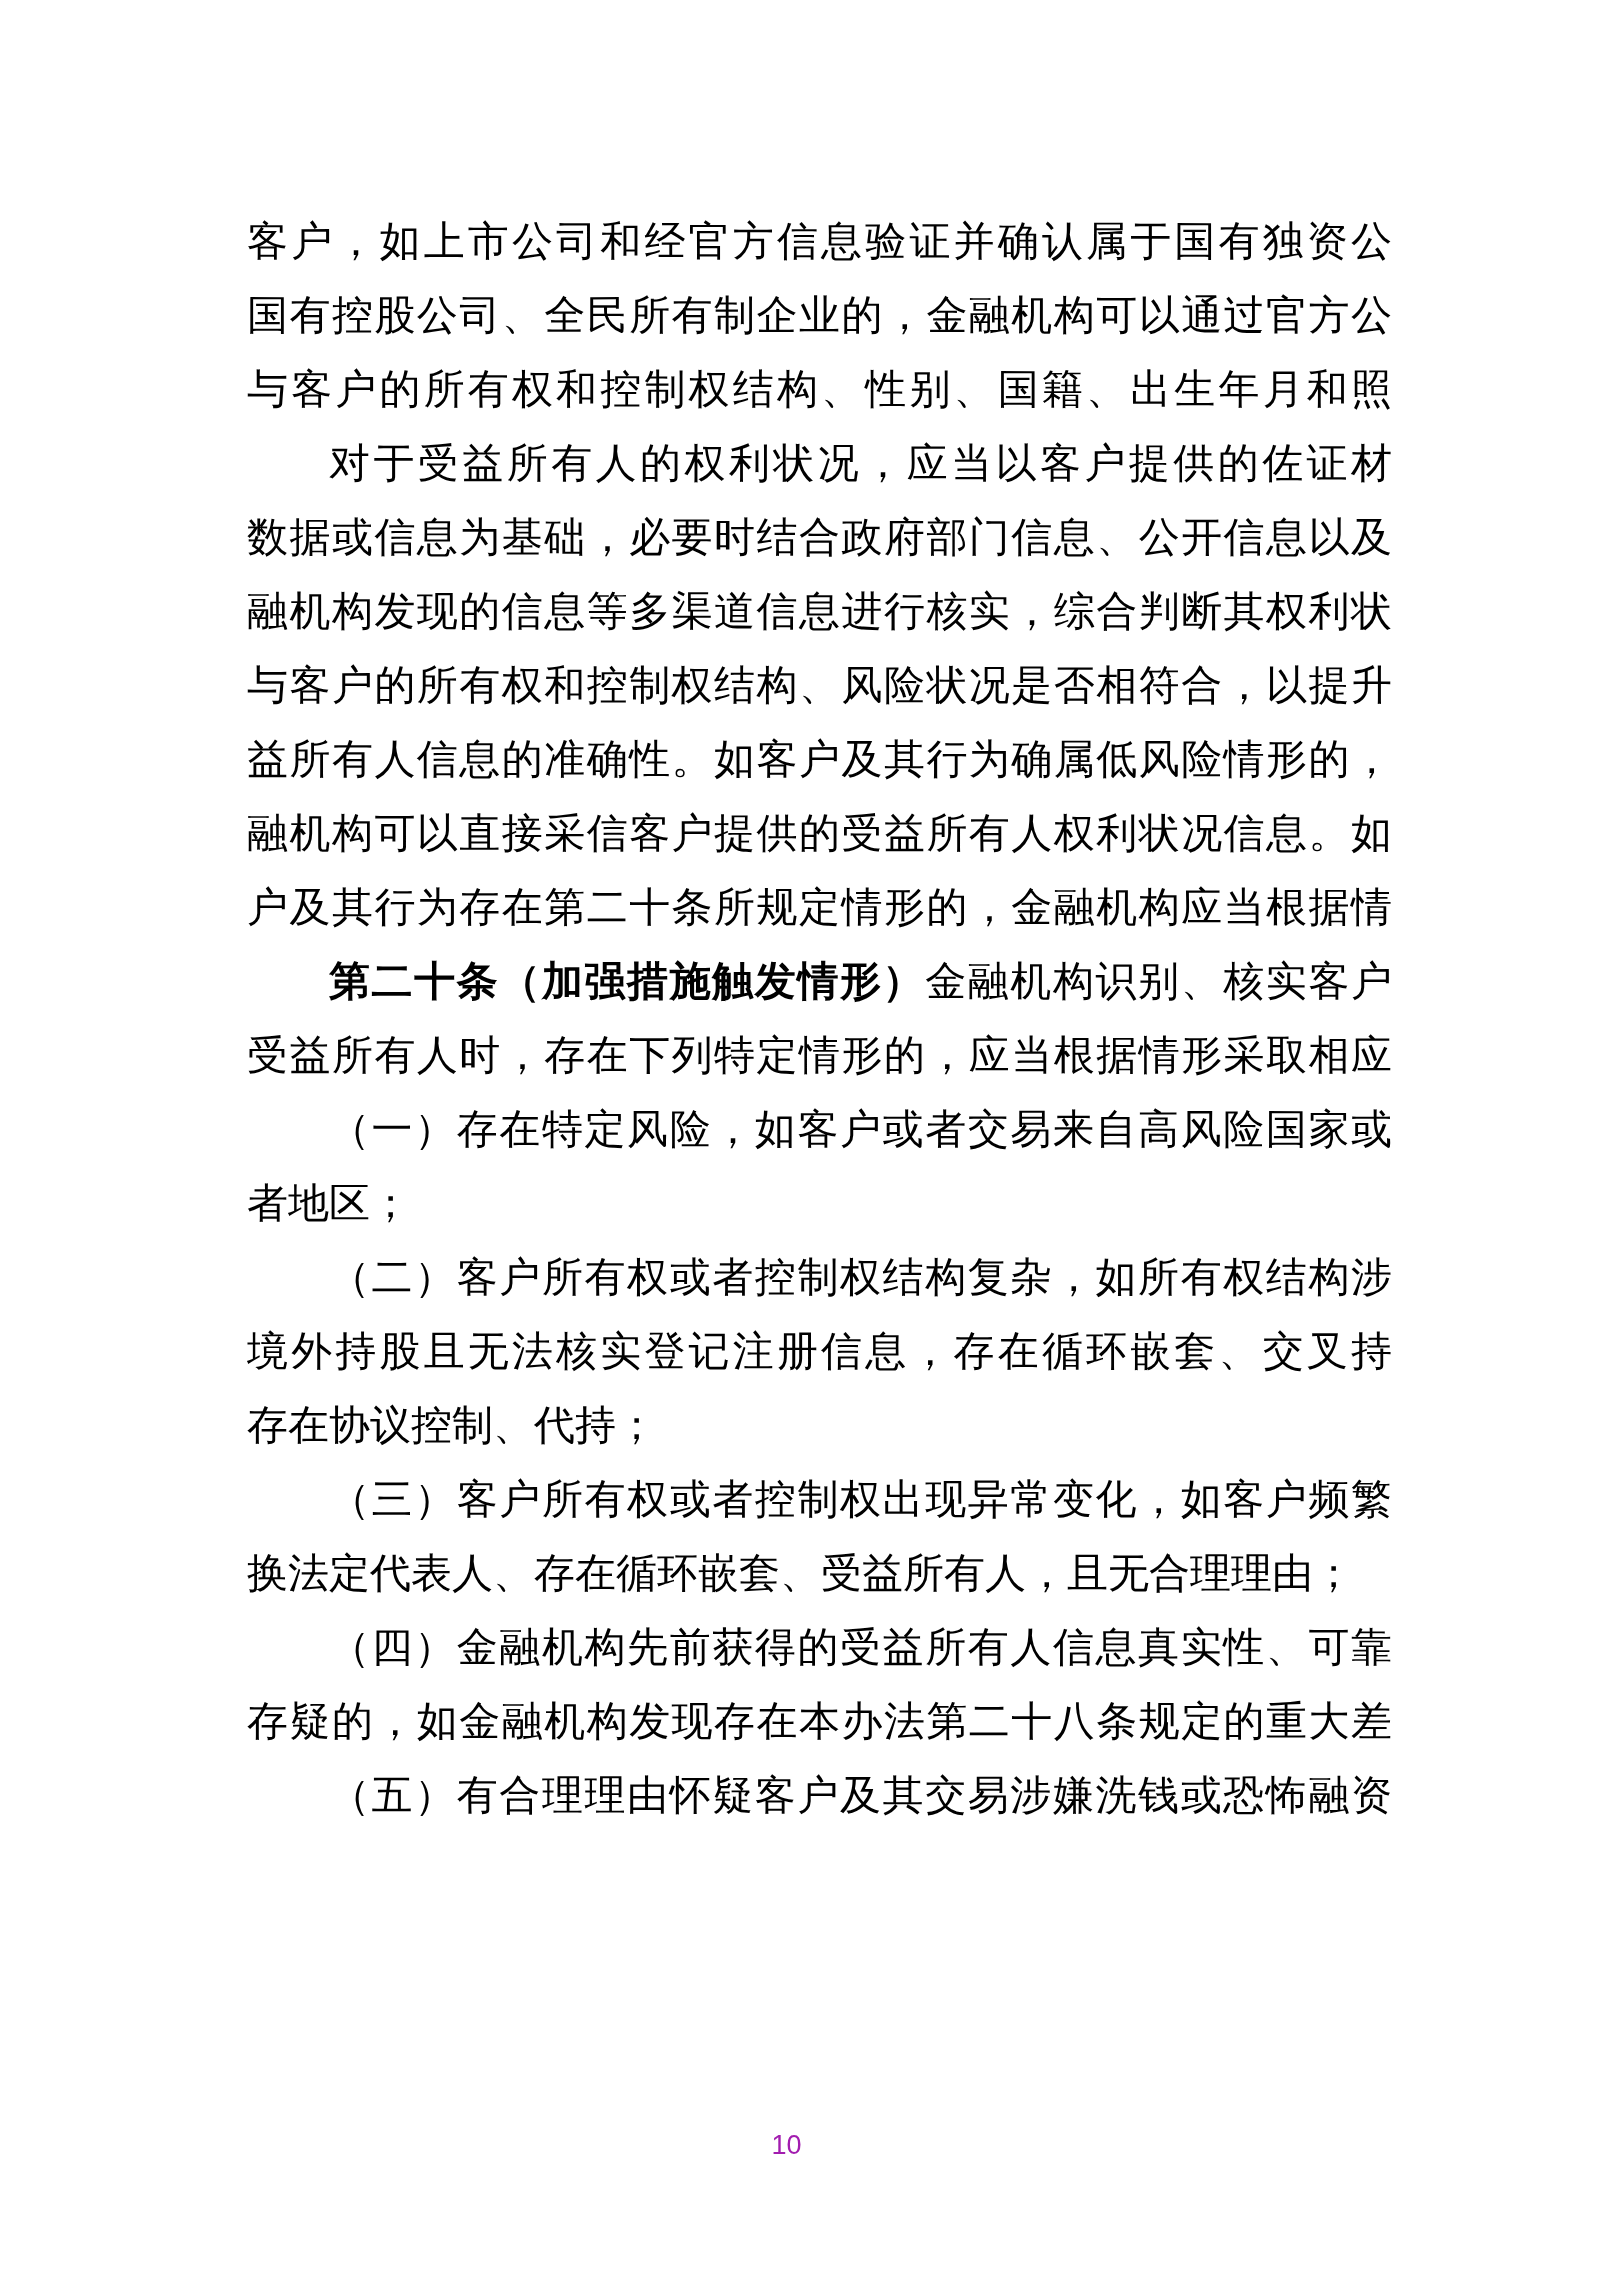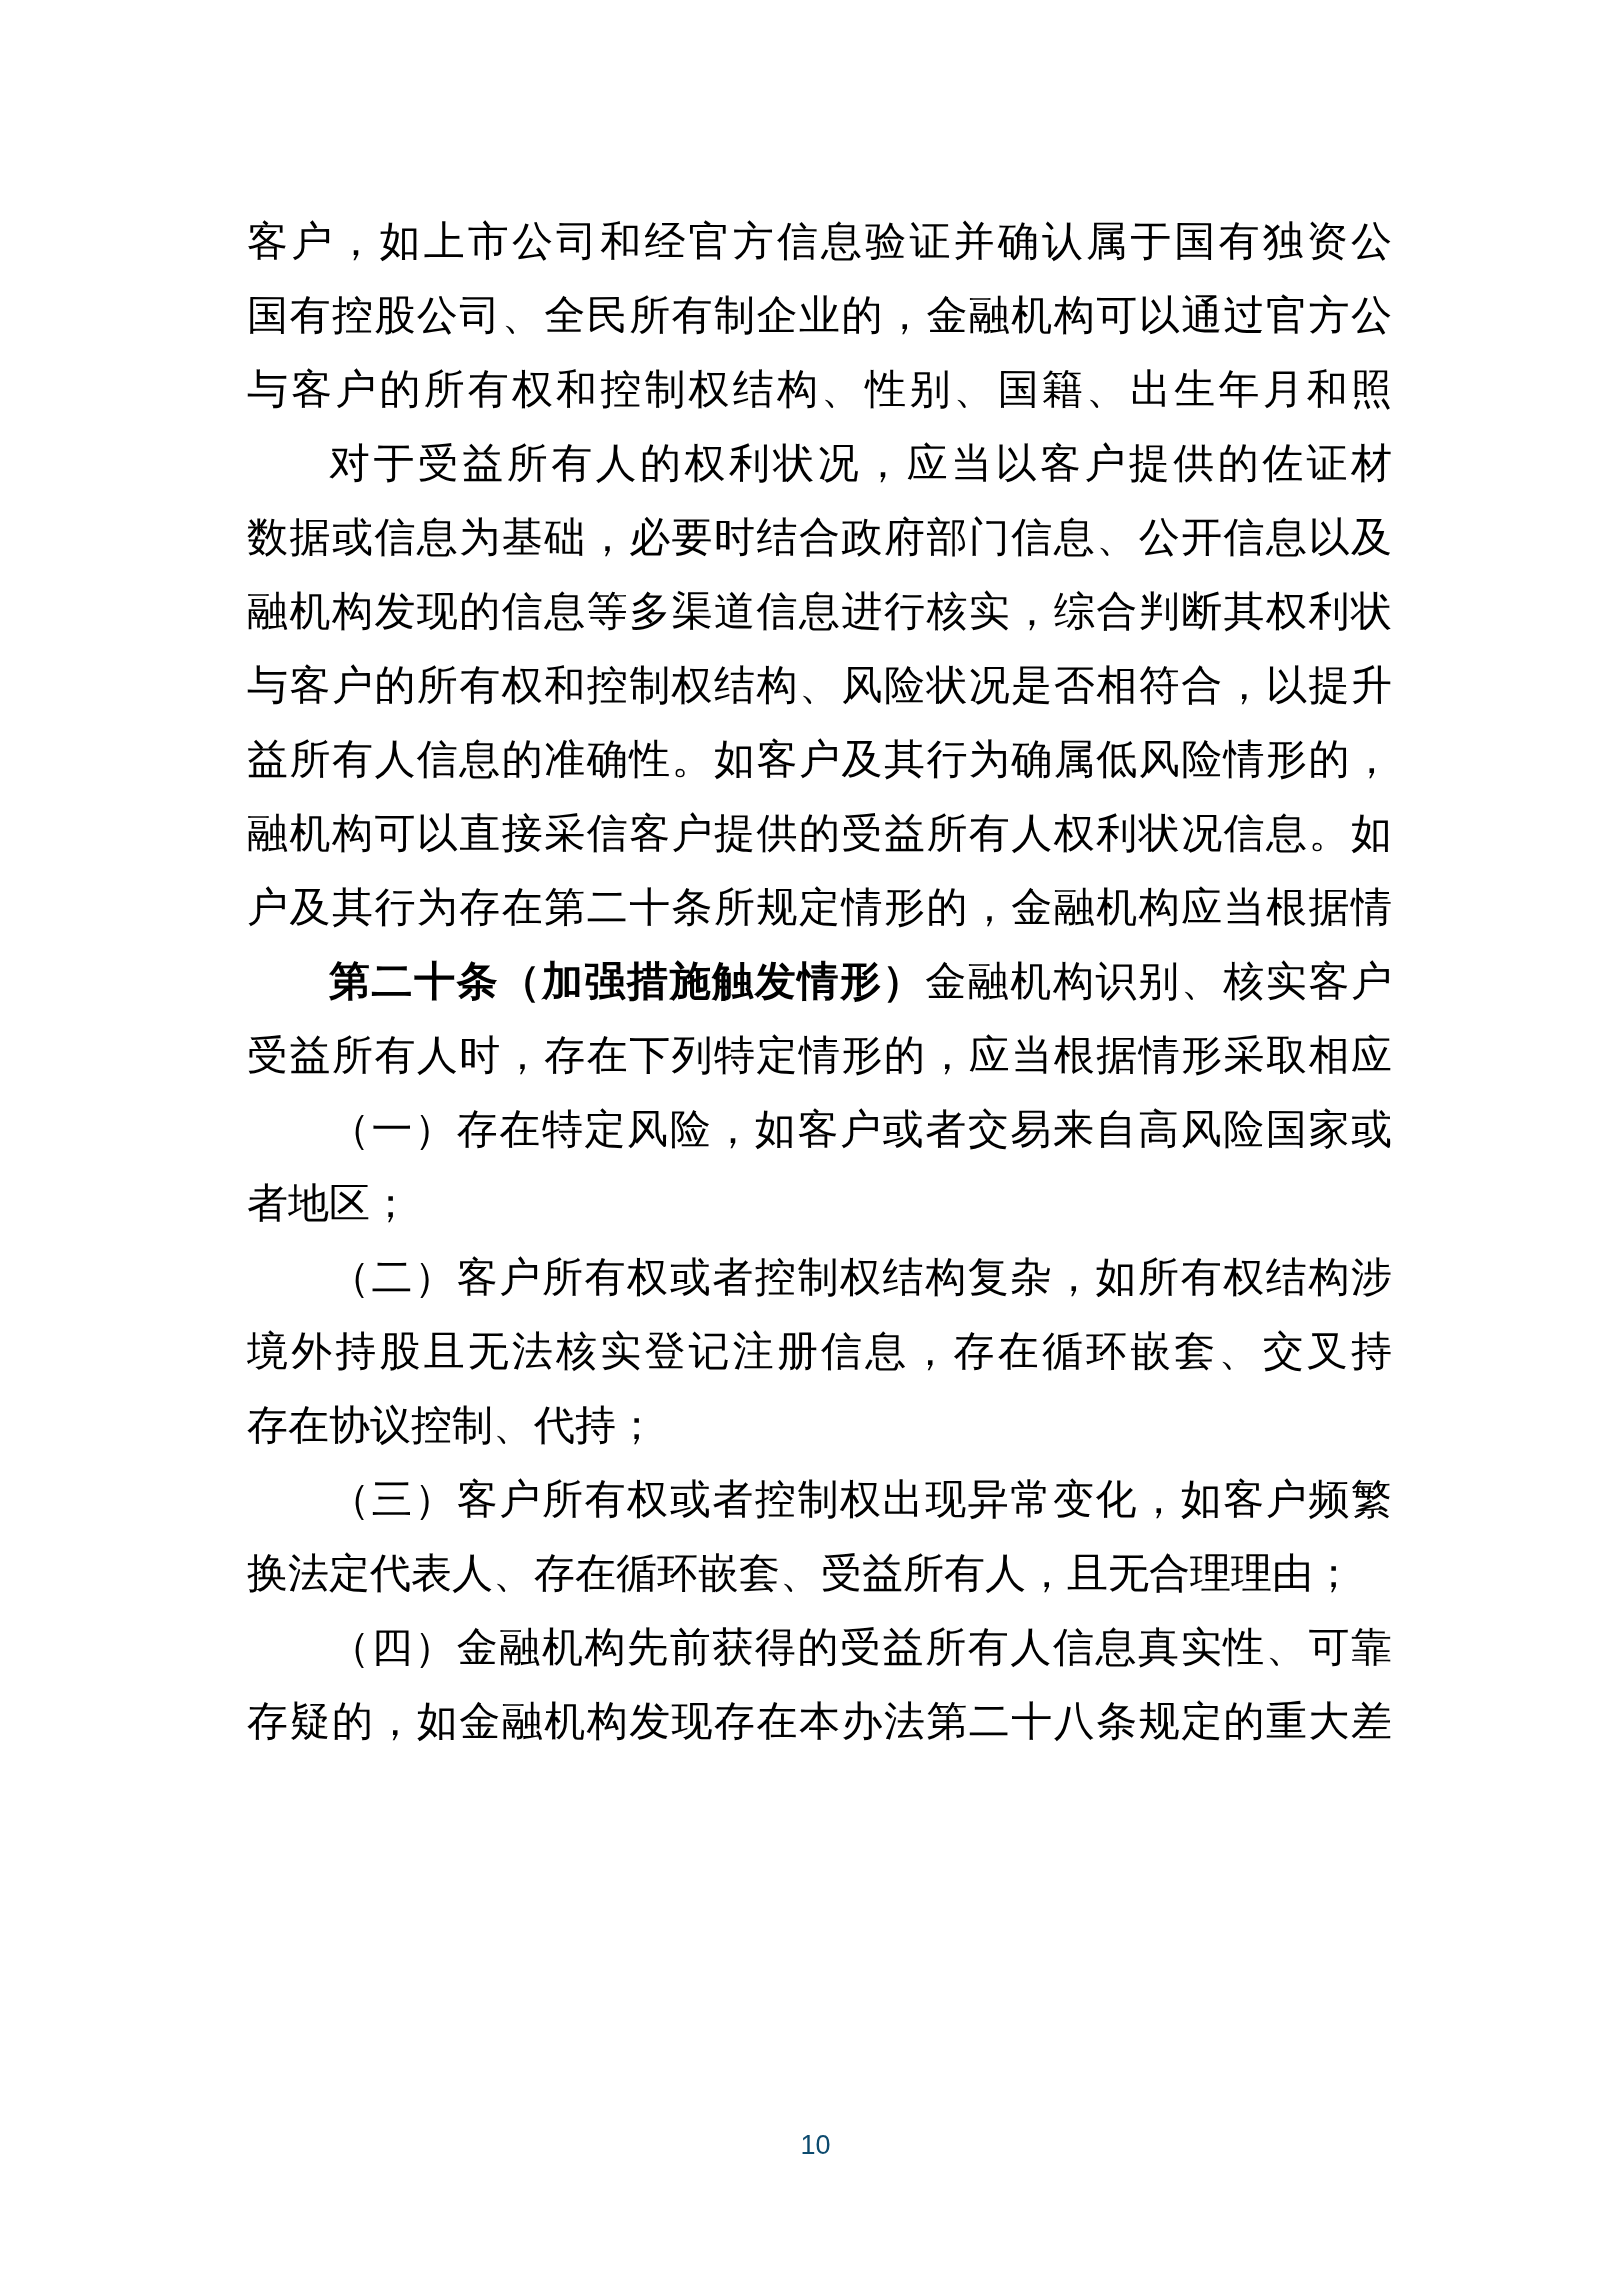--- a/index.html
+++ b/index.html
@@ -43,22 +43,21 @@
   }
   .pagenum {
     position: absolute;
     top: 2131px;
     left: 0;
     width: 1573px;
     text-align: center;
     font-family: "Liberation Sans", "DejaVu Sans", sans-serif;
     font-size: 27px;
     line-height: 29px;
-    color: #0c4a6e;
-    padding-left: 29px;
+    color: #a21caf;
   }
 </style>
 </head>
 <body>
 
 <div class="page">
   <div class="doc">
       <div class="line fill"><span>客户，如上市公司和经官方信息验证并确认属于国有独资公司、</span></div>
       <div class="line fill"><span>国有控股公司、全民所有制企业的，金融机构可以通过官方公开</span></div>
       <div class="line"><span>与客户的所有权和控制权结构、性别、国籍、出生年月和照片。</span></div>
@@ -73,16 +72,17 @@
       <div class="line fill"><span>受益所有人时，存在下列特定情形的，应当根据情形采取相应加</span></div>
       <div class="line indent fill"><span>（一）存在特定风险，如客户或者交易来自高风险国家或</span></div>
       <div class="line"><span>者地区；</span></div>
       <div class="line indent fill"><span>（二）客户所有权或者控制权结构复杂，如所有权结构涉及</span></div>
       <div class="line fill"><span>境外持股且无法核实登记注册信息，存在循环嵌套、交叉持股，</span></div>
       <div class="line"><span>存在协议控制、代持；</span></div>
       <div class="line indent fill"><span>（三）客户所有权或者控制权出现异常变化，如客户频繁更</span></div>
       <div class="line"><span>换法定代表人、存在循环嵌套、受益所有人，且无合理理由；</span></div>
       <div class="line indent fill"><span>（四）金融机构先前获得的受益所有人信息真实性、可靠性</span></div>
       <div class="line fill"><span>存疑的，如金融机构发现存在本办法第二十八条规定的重大差异</span></div>
+      <div class="line indent fill"><span>（五）有合理理由怀疑客户及其交易涉嫌洗钱或恐怖融资</span></div>
     </div>
   <div class="pagenum">10</div>
 </div>
 
 
 </body></html>

